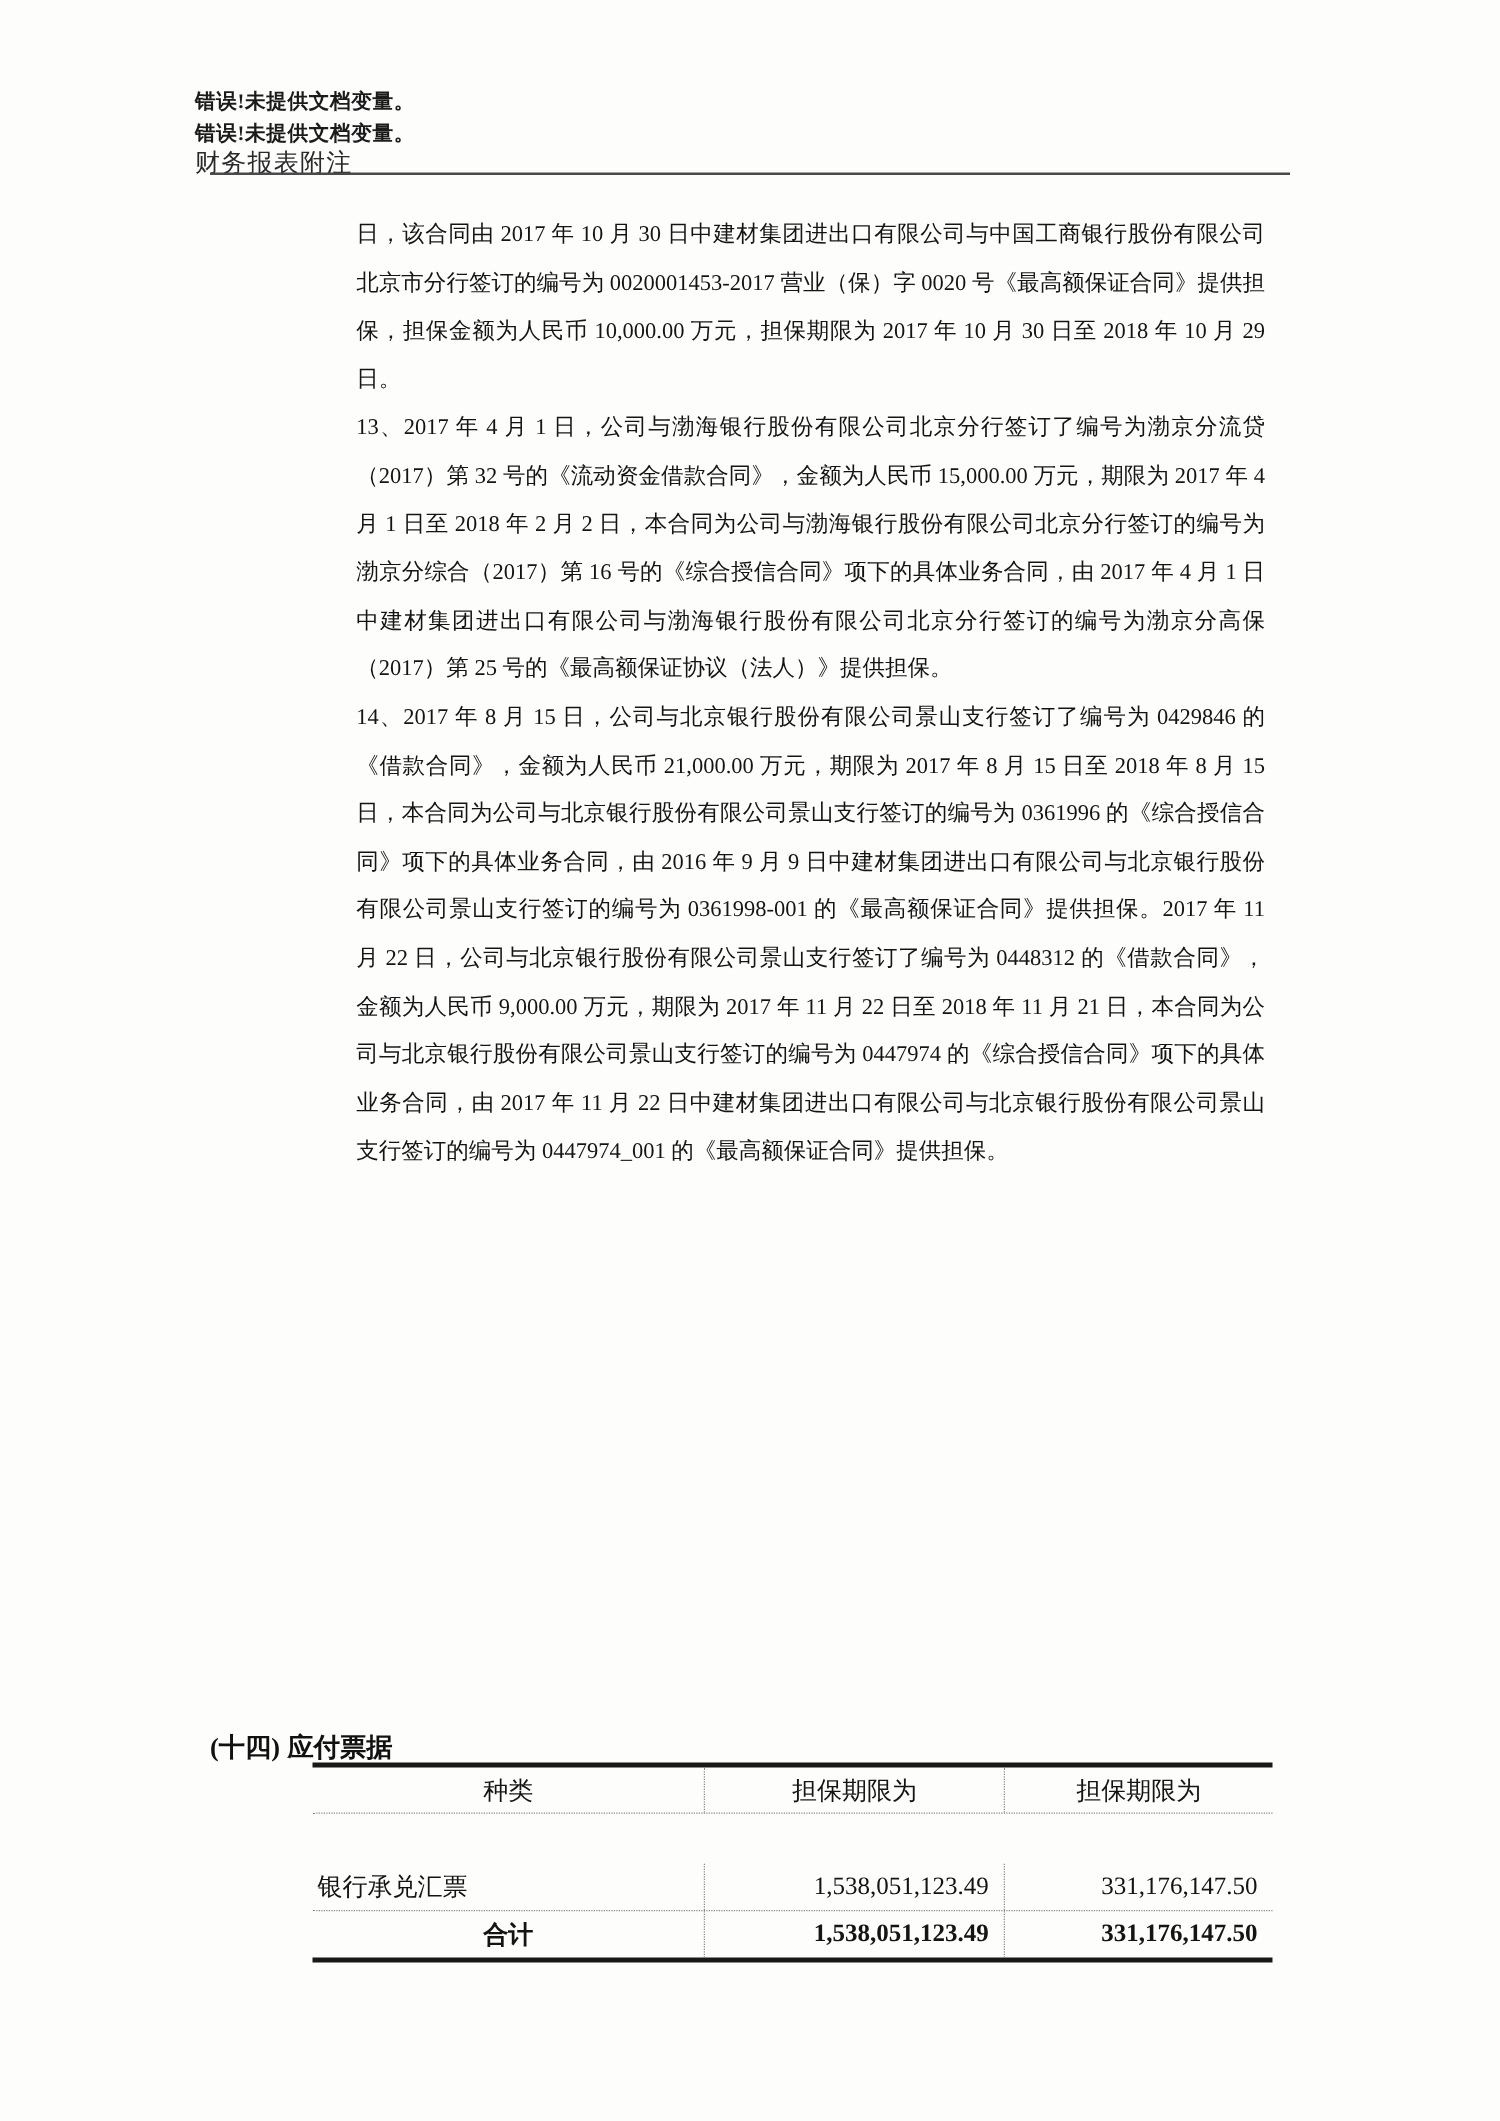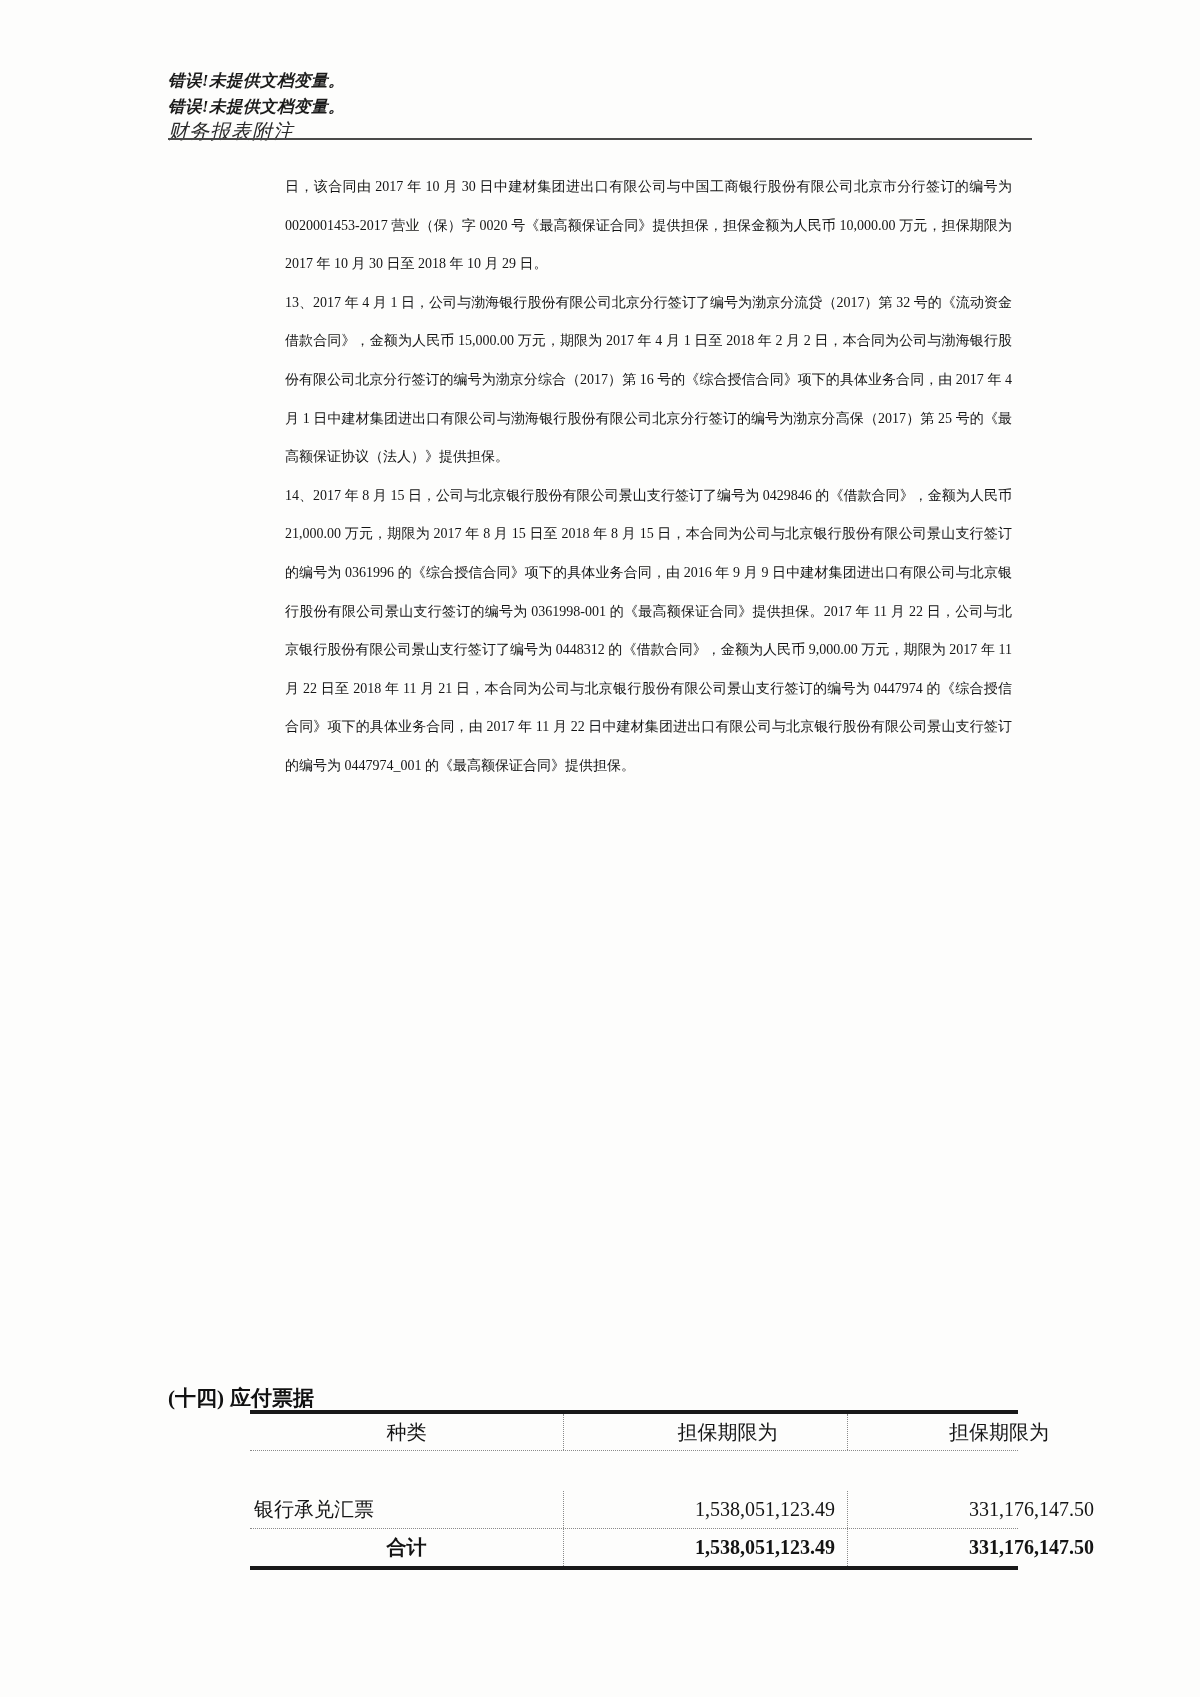--- a/index.html
+++ b/index.html
@@ -7,23 +7,22 @@
     width: 1200px;
     height: 1697px;
     position: relative;
     background: #fdfdfc;
     font-family: "Liberation Serif", "DejaVu Serif", serif;
     color: #1b1b1b;
     -webkit-font-smoothing: antialiased;
   }
   .page-header {
     position: absolute;
-    left: 168px;
+    left: 156px;
     top: 68px;
-    font-style: italic;
   }
   .page-header .hdr-bold {
     font-weight: bold;
     font-size: 16.5px;
     line-height: 26px;
     letter-spacing: 0.5px;
   }
   .page-header .hdr-normal {
     font-size: 20px;
     line-height: 23px;
@@ -36,21 +35,21 @@
     top: 138px;
     width: 864px;
     height: 0;
     border-top: 2px solid #4a4a4a;
   }
   .body-text {
     position: absolute;
     left: 285px;
     top: 168px;
     width: 727px;
-    font-size: 14px;
+    font-size: 18px;
     line-height: 38.6px;
     text-align: justify;
     color: #141414;
   }
   .body-text p { margin: 0; }
   .section-heading {
     position: absolute;
     left: 168px;
     top: 1384px;
     display: flex;
@@ -65,21 +64,20 @@
     top: 1410px;
     width: 768px;
     border-top: 4px solid #191919;
     border-bottom: 4px solid #191919;
     font-size: 20px;
     color: #141414;
   }
   .t-row {
     display: grid;
     grid-template-columns: 314px 240px 214px;
-    gap: 44px;
   }
   .t-row.hdr { height: 36px; }
   .t-row.r1 { height: 37px; margin-top: 40px; }
   .t-row.r2 { height: 37px; font-weight: bold; }
   .t-row.hdr, .t-row.r1 { border-bottom: 1px dotted #8a8a8a; }
   .t-cell {
     display: flex;
     align-items: center;
     overflow: hidden;
     white-space: nowrap;

